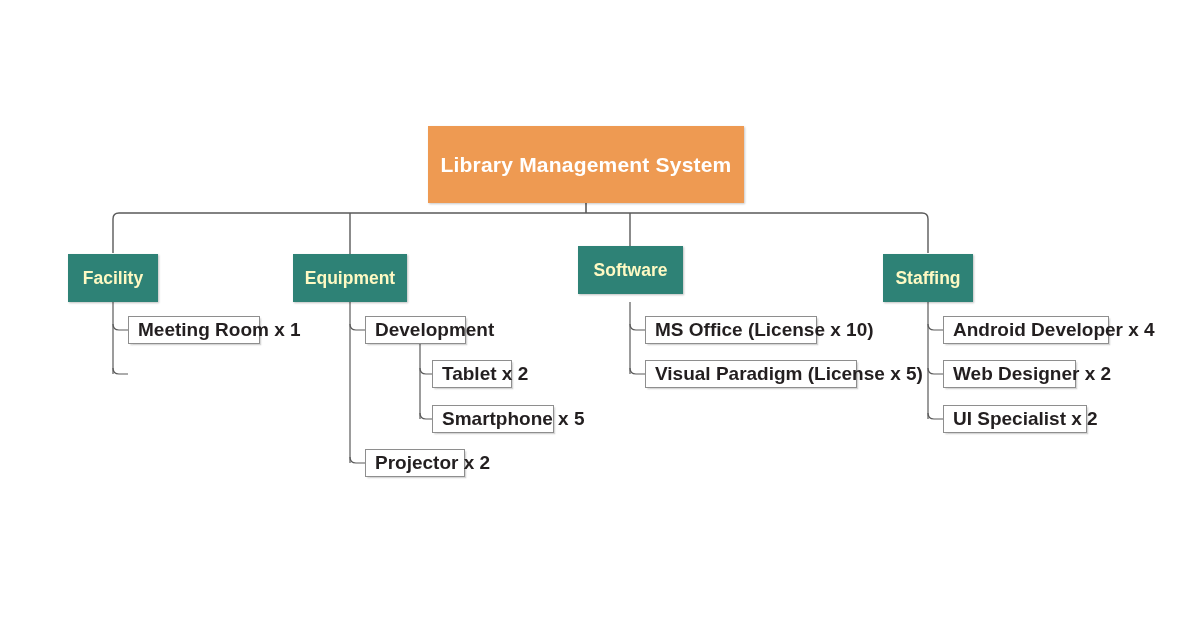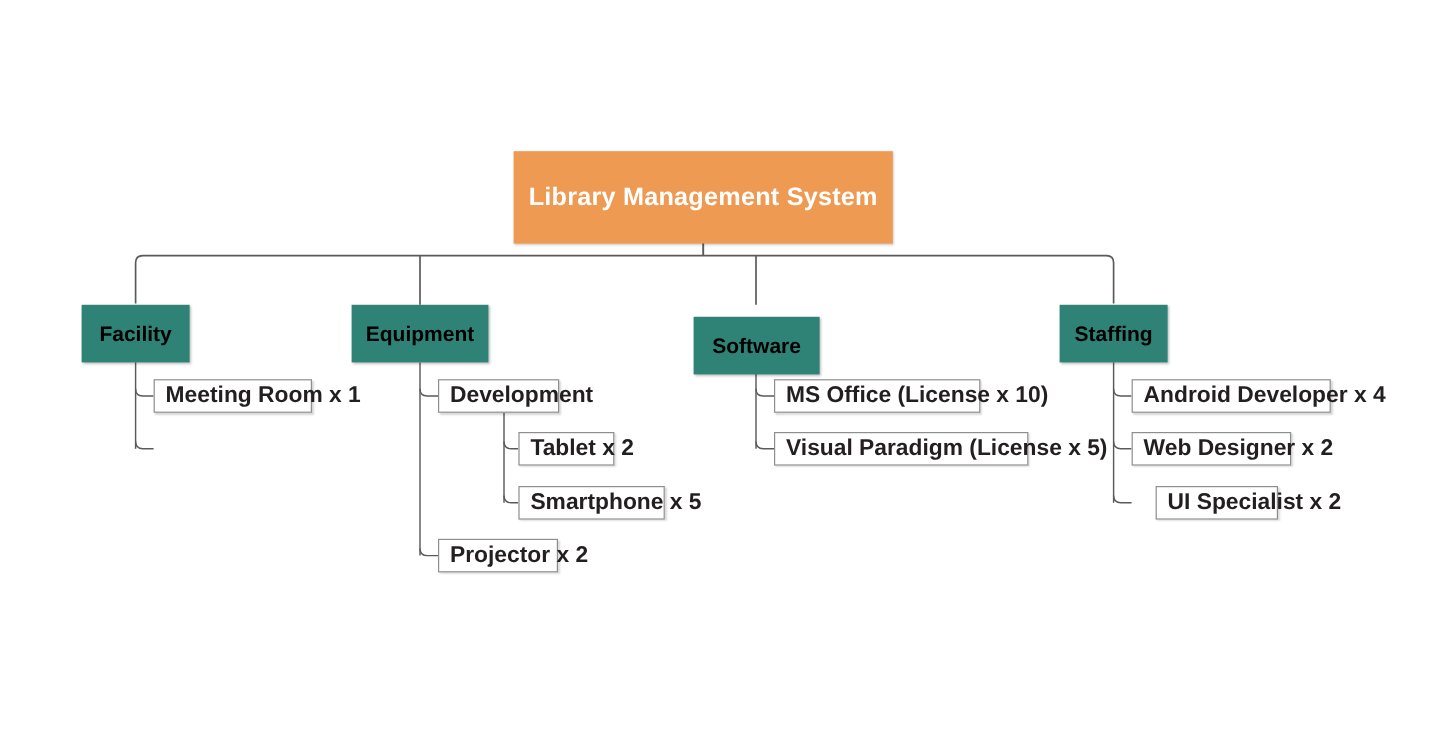--- a/index.html
+++ b/index.html
@@ -27,21 +27,21 @@
     justify-content:center;
     color:#ffffff;
     font-size:21px;
     font-weight:bold;
     letter-spacing:.2px;
     box-shadow:1px 1px 2px rgba(0,0,0,.22);
     margin-top:24px;
   }
   .node-cat{
     justify-content:center;
-    color:#000000;
+    color:#fef9c3;
     font-size:17.5px;
     font-weight:bold;
     box-shadow:1px 1px 2px rgba(0,0,0,.25);
   }
   .node-leaf{
     justify-content:flex-start;
     background:#ffffff;
     border:1px solid #8e8e8e;
     color:#231f20;
     font-size:19px;
@@ -94,34 +94,34 @@
     </div>
     <div class="node node-leaf" style="left: 432px; top: 360px; width: 80px;">
       <span>Tablet x 2</span>
     </div>
     <div class="node node-leaf" style="left: 432px; top: 405px; width: 122px;">
       <span>Smartphone x 5</span>
     </div>
     <div class="node node-leaf" style="left: 365px; top: 449px; width: 100px;">
       <span>Projector x 2</span>
     </div>
-    <div class="node node-cat" style="left: 578px; top: 264px; width: 105px; height: 48px; background: rgb(46, 130, 118);">
+    <div class="node node-cat" style="left: 578px; top: 246px; width: 105px; height: 48px; background: rgb(46, 130, 118);">
       <span>Software</span>
     </div>
     <div class="node node-leaf" style="left: 645px; top: 316px; width: 172px;">
       <span>MS Office (License x 10)</span>
     </div>
     <div class="node node-leaf" style="left: 645px; top: 360px; width: 212px;">
       <span>Visual Paradigm (License x 5)</span>
     </div>
     <div class="node node-cat" style="left: 883px; top: 254px; width: 90px; height: 48px; background: rgb(46, 130, 118);">
       <span>Staffing</span>
     </div>
     <div class="node node-leaf" style="left: 943px; top: 316px; width: 166px;">
       <span>Android Developer x 4</span>
     </div>
     <div class="node node-leaf" style="left: 943px; top: 360px; width: 133px;">
       <span>Web Designer x 2</span>
     </div>
-    <div class="node node-leaf" style="left: 943px; top: 405px; width: 102px; margin-left: 20px;">
+    <div class="node node-leaf" style="left: 943px; top: 405px; width: 144px;">
       <span>UI Specialist x 2</span>
     </div>
   </div>
 
 </body></html>

